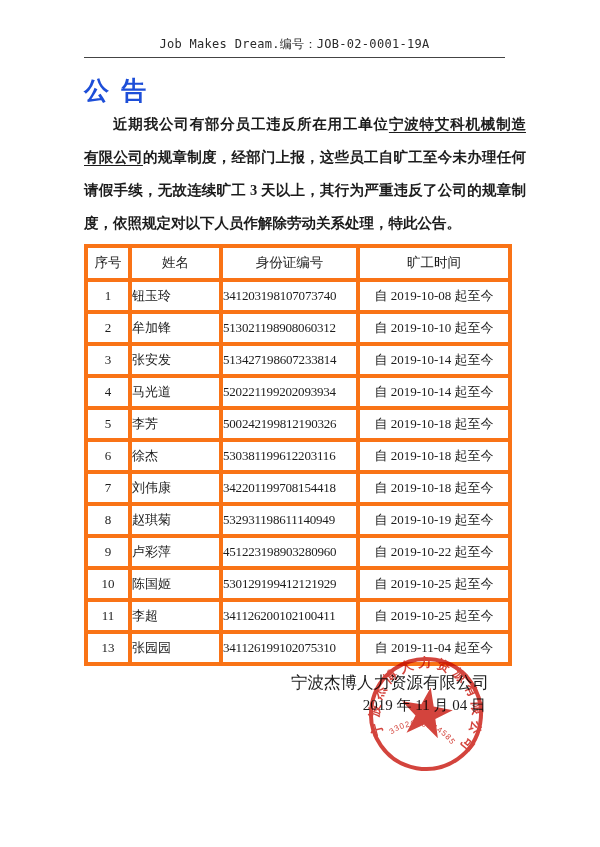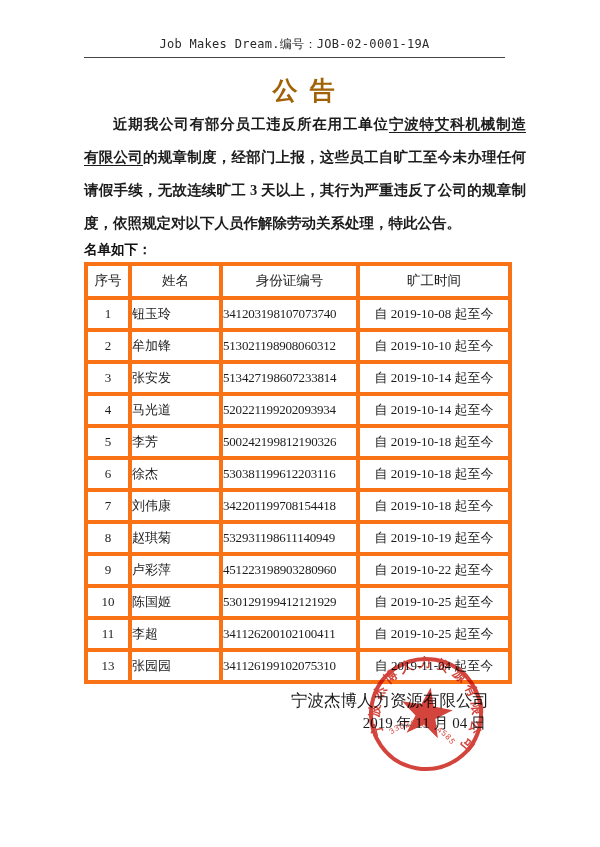--- a/index.html
+++ b/index.html
@@ -27,26 +27,26 @@
   }
   .header-text {
     font-family: "DejaVu Sans Mono", "Liberation Mono", monospace;
     font-size: 12px;
     line-height: 15px;
     color: #2a2a2a;
     letter-spacing: 0.3px;
   }
   .title {
     margin: 18px 0 0 0;
-    text-align: center;
+    text-align: left;
     font-size: 25px;
     line-height: 30px;
     font-weight: bold;
     letter-spacing: 3px;
-    color: #a16207;
+    color: #1d4ed8;
   }
   .body-para { margin-top: 2px; font-size: 14.5px; line-height: 33px; }
   .para-line { width: 100%; font-weight: bold; }
   .para-line.just { text-align: justify; text-align-last: justify; }
   .para-line.indent { text-indent: 2em; }
   .uline { text-decoration: underline; text-underline-offset: 3px; }
   .list-label {
     margin-top: 2px;
     font-size: 13.5px;
     font-weight: bold;
@@ -118,21 +118,20 @@
 
     <h1 class="title">公 告</h1>
 
     <div class="body-para">
         <div class="para-line just indent"><span class="">近期我公司有部分员工违反所在用工单位</span><span class="uline">宁波特艾科机械制造</span></div>
         <div class="para-line just"><span class="uline">有限公司</span><span class="">的规章制度，经部门上报，这些员工自旷工至今未办理任何</span></div>
         <div class="para-line just"><span class="">请假手续，无故连续旷工 3 天以上，其行为严重违反了公司的规章制</span></div>
         <div class="para-line"><span class="">度，依照规定对以下人员作解除劳动关系处理，特此公告。</span></div>
       </div>
 
-    <div class="list-label">名单如下：</div>
 
     <table class="roster">
       <colgroup>
         <col style="width:44px">
           <col style="width:91px">
           <col style="width:137px">
           <col style="width:152px">
       </colgroup>
       <thead>
         <tr id="thead-row">

